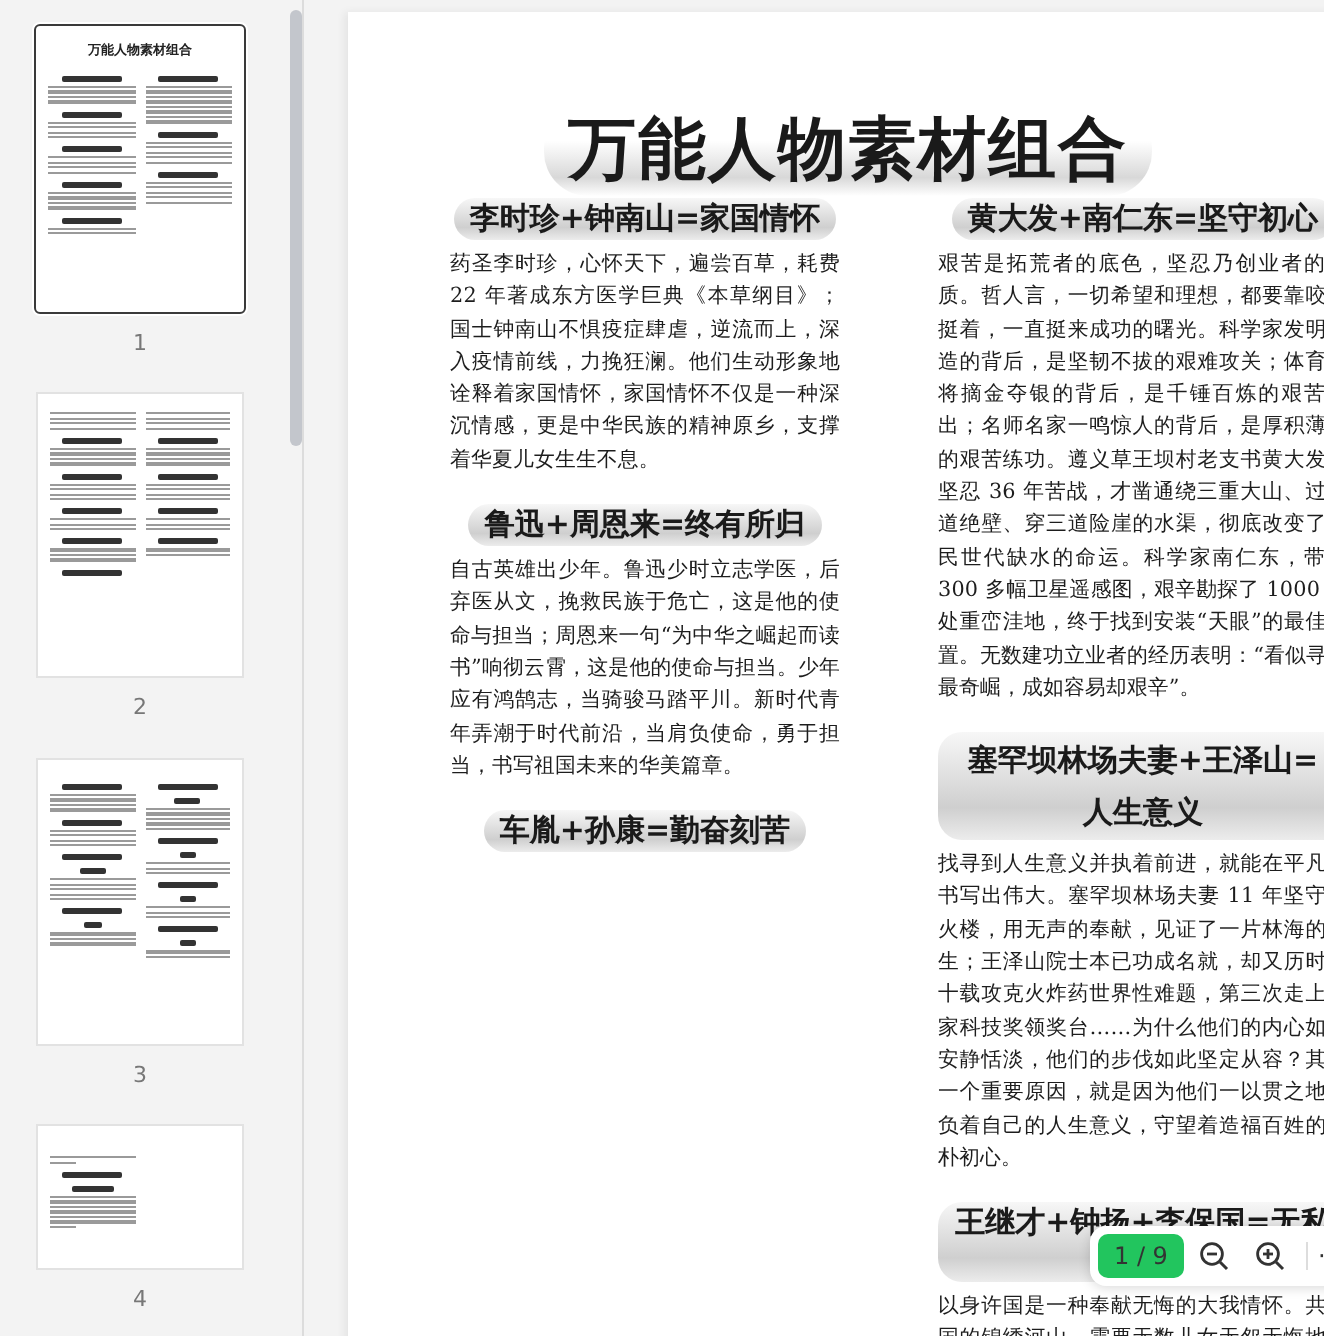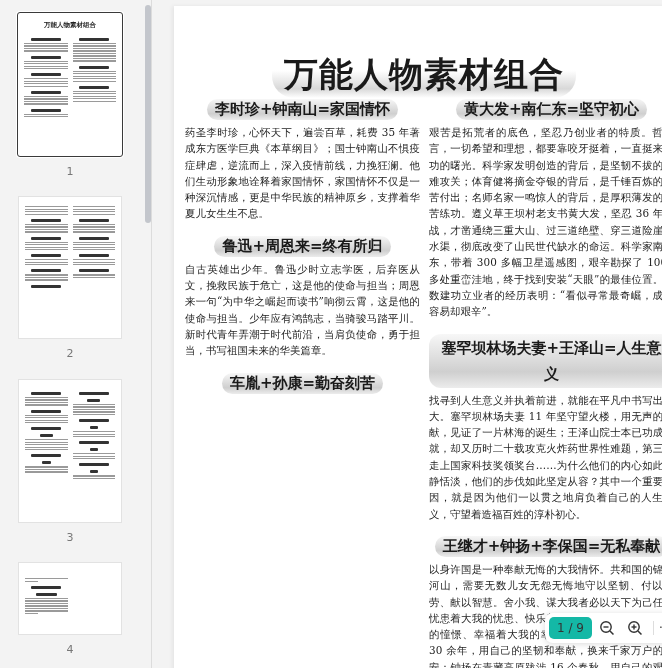--- a/index.html
+++ b/index.html
@@ -21,29 +21,29 @@
 
   
   .viewer { position: absolute; left: 153px; top: 0; width: 509px; height: 668px; background: #f3f3f3; overflow: hidden; }
   .page { position: absolute; left: 21px; top: 6px; width: 500px; height: 700px; background: #fff; box-shadow: -2px 0 4px rgba(0,0,0,0.06); }
   .doc-title { position: absolute; left: 0; right: 0; top: 46px; text-align: center; font-size: 34px; font-weight: bold; color: #1a1a1a; letter-spacing: 1px; font-family: "DejaVu Sans", sans-serif; }
   .doc-title span { display: inline-block; padding: 0 12px; border-radius: 22px; background: linear-gradient(#fff 40%, #d8d8d8 80%, #fff); }
 
   .col { position: absolute; top: 93px; width: 235px; }
   .col.left { left: 11px; }
   .col.right { left: 255px; width: 245px; }
-  .section { margin-bottom: 14px; }
+  .section { margin-bottom: 14px; margin-left: 40px; }
   .sec-h { text-align: center; margin-bottom: 4px; }
   .sec-h span { display: inline-block; font-size: 15px; font-weight: bold; color: #1a1a1a; padding: 1px 8px; border-radius: 12px; background: linear-gradient(#f7f7f7, #cfcfcf 70%, #ececec); line-height: 19px; }
   .sec-h.wrap span { line-height: 26px; }
   .sec-p { font-size: 10.4px; line-height: 16.3px; color: #1d1d1d; text-align: justify; font-family: "DejaVu Serif", serif; letter-spacing: 0.1px; }
 
   
   .pagebar { position: absolute; left: 545px; top: 613px; width: 130px; height: 30px; background: #fff; border-radius: 8px; box-shadow: 0 1px 6px rgba(0,0,0,0.15); display: flex; align-items: center; padding: 0 4px; }
-  .pg-indicator { font-size: 12px; color: #333; background: #14b8a6; border-radius: 5px; padding: 4px 8px; }
+  .pg-indicator { font-size: 12px; color: #333; background: #22c55e; border-radius: 5px; padding: 4px 8px; }
   .pg-btn { width: 26px; height: 24px; display: flex; align-items: center; justify-content: center; margin-left: 2px; cursor: pointer; }
   .pg-sep { width: 1px; height: 14px; background: #ddd; margin: 0 5px; }
   .pg-more { font-size: 12px; color: #333; }
 </style>
 </head>
 <body>
 
 <div class="app">
 
   <div class="sidebar">
@@ -240,21 +240,21 @@
     <div class="sb-scroll"></div>
   </div>
 
   <div class="viewer">
     <div class="page">
       <div class="doc-title"><span>万能人物素材组合</span></div>
 
       <div class="col left">
         <div class="section">
           <div class="sec-h"><span>李时珍+钟南山=家国情怀</span></div>
-          <p class="sec-p">药圣李时珍，心怀天下，遍尝百草，耗费 35 年著成东方医学巨典《本草纲目》；国士钟南山不惧疫症肆虐，逆流而上，深入疫情前线，力挽狂澜。他们生动形象地诠释着家国情怀，家国情怀不仅是一种深沉情感，更是中华民族的精神原乡，支撑着华夏儿女生生不息。</p>
+          <p class="sec-p">药圣李时珍，心怀天下，遍尝百草，耗费 22 年著成东方医学巨典《本草纲目》；国士钟南山不惧疫症肆虐，逆流而上，深入疫情前线，力挽狂澜。他们生动形象地诠释着家国情怀，家国情怀不仅是一种深沉情感，更是中华民族的精神原乡，支撑着华夏儿女生生不息。</p>
         </div>
         <div class="section">
           <div class="sec-h"><span>鲁迅+周恩来=终有所归</span></div>
           <p class="sec-p">自古英雄出少年。鲁迅少时立志学医，后弃医从文，挽救民族于危亡，这是他的使命与担当；周恩来一句“为中华之崛起而读书”响彻云霄，这是他的使命与担当。少年应有鸿鹄志，当骑骏马踏平川。新时代青年弄潮于时代前沿，当肩负使命，勇于担当，书写祖国未来的华美篇章。</p>
         </div>
         <div class="section">
         </div>
         <div class="section">
           <div class="sec-h"><span>车胤+孙康=勤奋刻苦</span></div>
 

